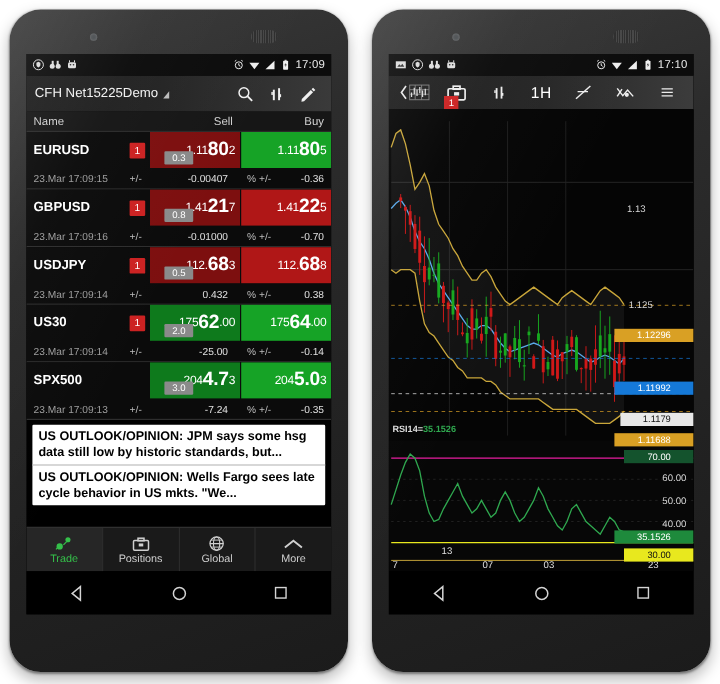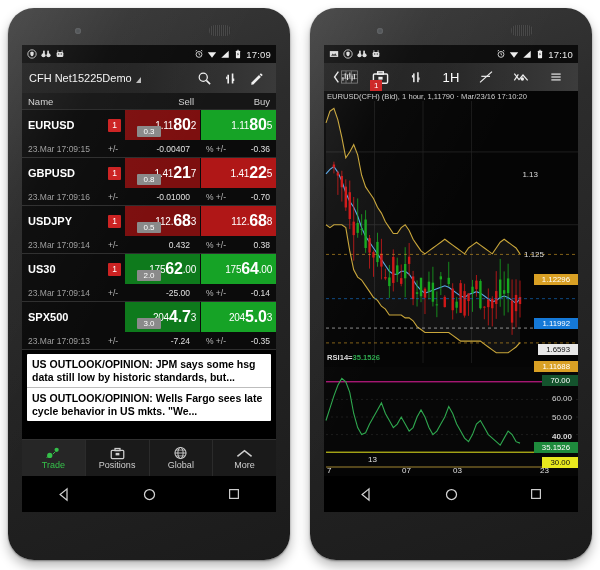--- a/index.html
+++ b/index.html
@@ -83,21 +83,21 @@
   .cbtn .badge{position:absolute;left:7px;bottom:0px;width:12px;height:11px;background:#cc2222;color:#fff;
       font-size:8px;display:flex;align-items:center;justify-content:center;}
   .tfl{font-size:13px;color:#fff;font-weight:normal;letter-spacing:.3px;}
 
   .chartwrap{position:absolute;left:0;right:0;top:46px;bottom:36px;background:#050505;overflow:hidden;}
   .legend{position:absolute;left:3px;top:1px;z-index:6;font-size:7.6px;line-height:9px;white-space:nowrap;}
   .lg1{color:#cfcfcf;} .lg2 span{margin:0;}
   .rsilabel{position:absolute;left:3px;z-index:6;font-size:7.6px;color:#dcdcdc;font-weight:bold;}
 
   .axlbl{position:absolute;font-size:8px;color:#d8d8d8;z-index:5;}
-  .tagbox{position:absolute;right:0;z-index:7;font-size:7.8px;padding:1px 8px;white-space:nowrap;}
+  .tagbox{position:absolute;right:0;z-index:7;font-size:7.8px;padding:1px 19px;white-space:nowrap;}
   .xlbl{position:absolute;font-size:8px;color:#e0e0e0;z-index:5;}
   .nav-ico{opacity:.92;}
 </style>
 </head>
 <body>
 
 <div class="stage">
 
   <div class="phone left">
     <div class="cam"></div>
@@ -596,39 +596,38 @@
             <line x1="2" y1="308.4" x2="254" y2="308.4" stroke="#262626" stroke-width="0.7" stroke-dasharray="2,3"></line>
             <line x1="2" y1="326" x2="254" y2="326" stroke="#262626" stroke-width="0.7" stroke-dasharray="2,3"></line>
             <line x1="2" y1="343.6" x2="254" y2="343.6" stroke="#262626" stroke-width="0.7" stroke-dasharray="2,3"></line>
             <line x1="2" y1="290.8" x2="254" y2="290.8" stroke="#e81ea0" stroke-width="1"></line>
             <line x1="2" y1="361.2" x2="254" y2="361.2" stroke="#e8e81e" stroke-width="1"></line>
             <path d="M2,329.52 L5.959183673469387,317.2 L9.918367346938775,304.88 L13.877551020408163,294.32 L17.83673469387755,287.28 L21.79591836734694,290.8 L25.755102040816325,301.36 L29.71428571428571,322.48 L33.6734693877551,336.56 L37.632653061224495,343.6 L41.59183673469388,341.84 L45.55102040816327,333.04 L49.51020408163265,326 L53.46938775510204,318.96 L57.42857142857142,311.92 L61.38775510204082,322.48 L65.3469387755102,329.52 L69.3061224489796,336.56 L73.26530612244899,333.04 L77.22448979591836,326 L81.18367346938776,333.04 L85.14285714285714,340.08 L89.10204081632654,336.56 L93.06122448979592,326 L97.0204081632653,318.96 L100.9795918367347,326 L104.93877551020408,336.56 L108.89795918367346,343.6 L112.85714285714285,340.08 L116.81632653061224,333.04 L120.77551020408164,326 L124.73469387755102,315.44 L128.6938775510204,322.48 L132.6530612244898,333.04 L136.6122448979592,340.08 L140.57142857142858,347.12 L144.53061224489798,350.64 L148.48979591836735,343.6 L152.44897959183672,333.04 L156.40816326530611,329.52 L160.3673469387755,336.56 L164.3265306122449,343.6 L168.28571428571428,347.12 L172.24489795918367,350.64 L176.20408163265307,354.16 L180.16326530612244,347.12 L184.12244897959184,340.08 L188.0816326530612,343.6 L192.0408163265306,350.64 L196,352.131424" fill="none" stroke="#2fa84f" stroke-width="1.1"></path>
             <line x1="2" y1="376" x2="254" y2="376" stroke="#c9a63a" stroke-width="0.8"></line>
           </svg>
 
         <div class="legend">
-          <div class="lg1">EURUSD(CFH) (Bid), 1 hour, 1,11790 · Mar/23/16 17:10:20</div>
         </div>
 
         <div class="rsilabel" style="top:262px;">
           <span>RSI14=</span><span style="color:#2fa84f">35.1526</span>
         </div>
 
         <div class="axlbl" style="right:40px;top:79px;">1.13</div>
         <div class="axlbl" style="right:34px;top:159px;padding-left:48px;">1.125</div>
 
         <div class="tagbox" style="top:183px;background:#d9a024;color:#fff;">1.12296</div>
         <div class="tagbox" style="top:227px;background:#1579d8;color:#fff;">1.11992</div>
-        <div class="tagbox" style="top:253px;background:#e8e8e8;color:#111;">1.6593</div>
+        <div class="tagbox" style="top:253px;background:#e8e8e8;color:#111;">1.1179</div>
         <div class="tagbox" style="top:270px;background:#d9a024;color:#fff;">1.11688</div>
 
         <div class="tagbox" style="top:284px;background:#14532d;color:#fff;">70.00</div>
         <div class="axlbl" style="right:6px;top:303px;">60.00</div>
         <div class="axlbl" style="right:6px;top:322px;">50.00</div>
-        <div class="axlbl" style="right:6px;top:341px;font-weight:bold;">40.00</div>
+        <div class="axlbl" style="right:6px;top:341px;">40.00</div>
         <div class="tagbox" style="top:351px;background:#1e8a3c;color:#fff;">35.1526</div>
         <div class="tagbox" style="top:366px;background:#e8e81e;color:#111;">30.00</div>
 
         <div class="xlbl" style="left:3px;top:375px;">7</div>
 
         <div class="xlbl" style="left:44px;top:364px;">13</div>
 
         <div class="xlbl" style="left:78px;top:375px;">07</div>
 
         <div class="xlbl" style="left:129px;top:375px;">03</div>

